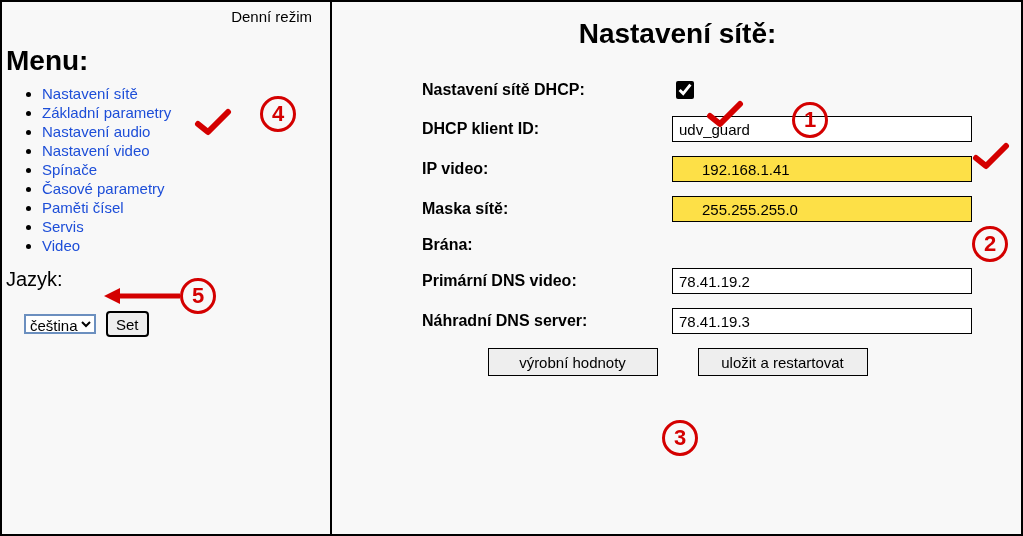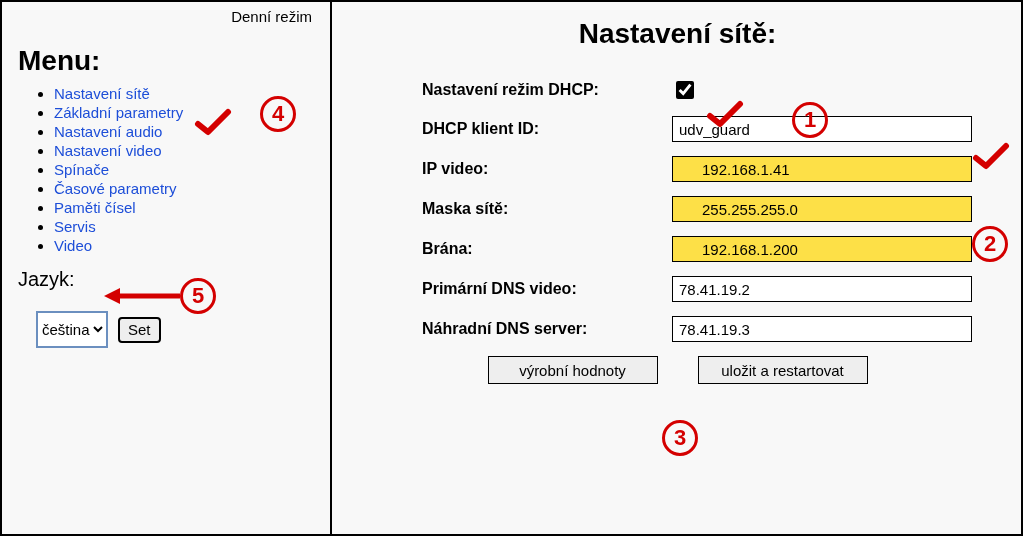--- a/index.html
+++ b/index.html
@@ -17,21 +17,21 @@
     border: 2px solid #000;
     background: #f8f8f8;
   }
   .sidebar {
     position: absolute;
     left: 0;
     top: 0;
     width: 330px;
     height: 100%;
     border-right: 2px solid #000;
-    padding: 6px 12px 12px 16px;
+    padding: 6px 12px 12px 4px;
   }
   .mode {
     text-align: right;
     font-size: 15px;
     padding-right: 6px;
   }
   .menu-title {
     font-size: 28px;
     font-weight: bold;
     margin: 20px 0 8px 0;
@@ -55,21 +55,21 @@
   }
   .lang-row {
     margin-top: 20px;
     margin-left: 18px;
     display: flex;
     align-items: center;
     gap: 10px;
   }
   select.lang {
     font-size: 15px;
-    height: 37px;
+    height: 20px;
     border: 2px solid #6b8fbf;
     background: #fff;
   }
   button.setbtn {
     font-size: 15px;
     height: 26px;
     padding: 0 8px;
     border: 2px solid #000;
     background: #eee;
     border-radius: 4px;
@@ -187,21 +187,21 @@
         <option>čeština</option>
       </select>
       <button class="setbtn">Set</button>
     </div>
   </div>
 
   <div class="main">
     <div class="main-title">Nastavení sítě:</div>
 
     <div class="form-row">
-      <div class="form-label">Nastavení režim DHCP:</div>
+      <div class="form-label">Nastavení sítě DHCP:</div>
       <div class="form-field">
         <input type="checkbox" checked="" style="">
       </div>
     </div>
 
     <div class="form-row">
       <div class="form-label">DHCP klient ID:</div>
       <div class="form-field">
         <input type="text" value="udv_guard" style="">
       </div>
@@ -216,23 +216,20 @@
 
     <div class="form-row">
       <div class="form-label">Maska sítě:</div>
       <div class="form-field">
         <input type="text" readonly="" value="255.255.255.0" style="">
       </div>
     </div>
 
     <div class="form-row">
       <div class="form-label">Brána:</div>
-      <div class="form-field">
-        <input type="text" readonly="" value="192.168.1.200" style="">
-      </div>
     </div>
 
     <div class="form-row">
       <div class="form-label">Primární DNS video:</div>
       <div class="form-field">
         <input type="text" value="78.41.19.2" style="">
       </div>
     </div>
 
     <div class="form-row">

